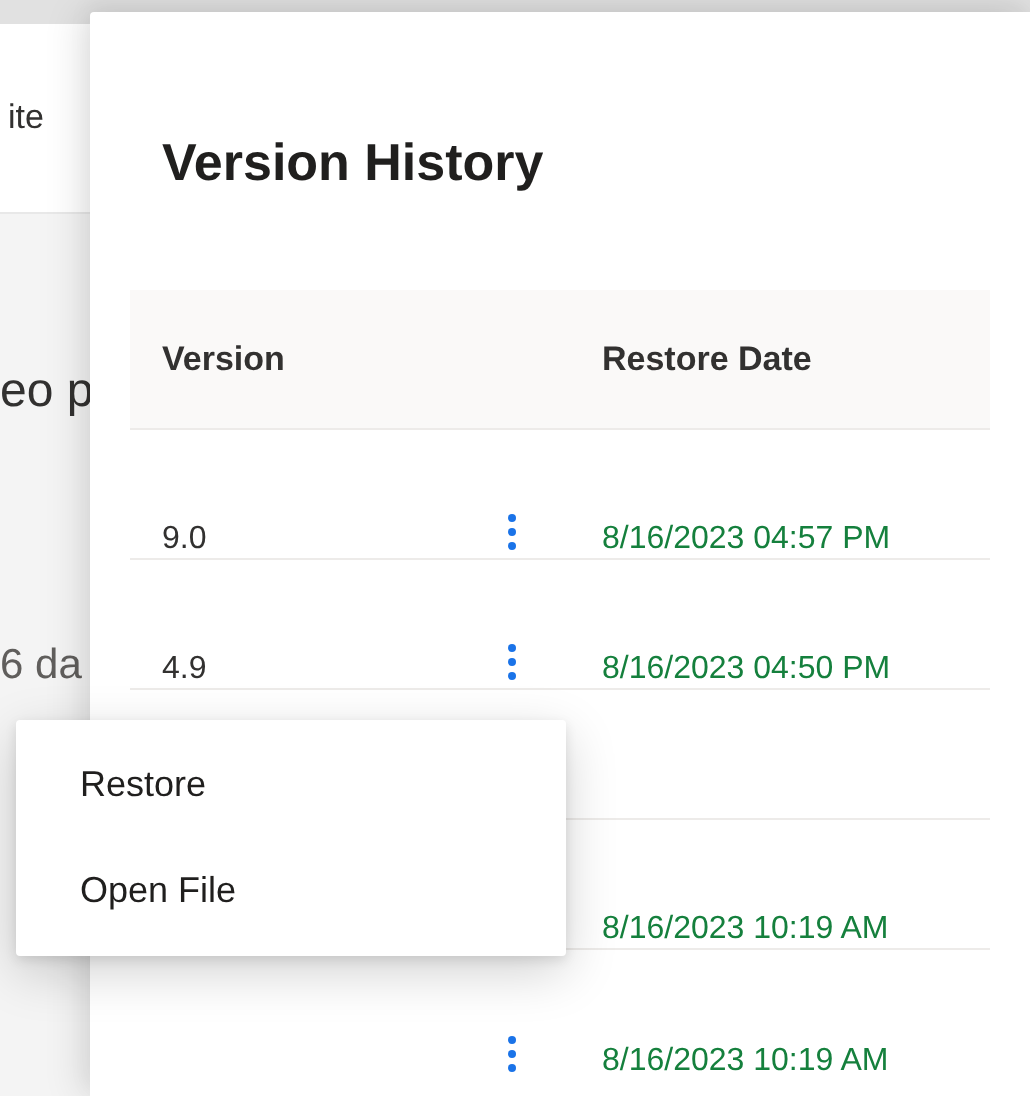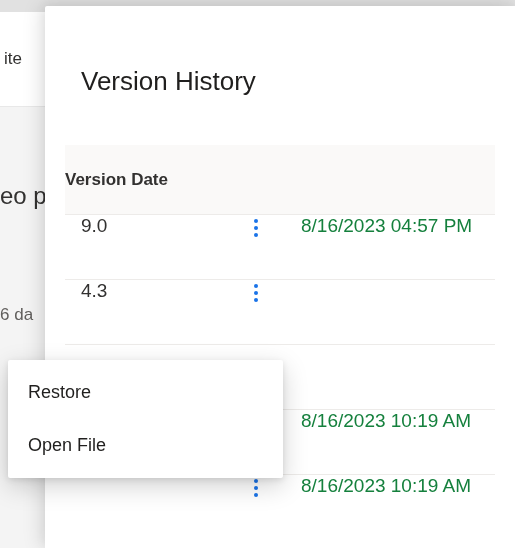--- a/index.html
+++ b/index.html
@@ -49,44 +49,44 @@
     position: absolute;
     top: 250px; left: 0;
     width: 45px; height: 30px;
     font-size: 17px;
     font-weight: 600;
     color: #323130;
     white-space: nowrap;
   }
   .bg-strip-4 {
     position: absolute;
-    top: 305px; left: 0;
+    top: 321px; left: 0;
     width: 31px; height: 30px;
-    font-size: 17px;
+    font-size: 21px;
     color: #605e5c;
     white-space: nowrap;
   }
 
   .panel {
     position: absolute;
     top: 6px;
     left: 45px;
     right: 0;
     bottom: 0;
     background: #fff;
     box-shadow: -6px 0 18px rgba(0,0,0,0.10), 0 -4px 12px rgba(0,0,0,0.06);
     border-top-left-radius: 2px;
     overflow: hidden;
   }
   .panel-inner {
     padding: 60px 20px 0 36px;
   }
   .panel-title {
     font-size: 26px;
-    font-weight: 400;
+    font-weight: 700;
     color: #201f1e;
     margin-bottom: 48px;
   }
   .table-wrap {
     margin-left: -16px;
   }
   .thead {
     display: flex;
     align-items: center;
     height: 70px;
@@ -99,24 +99,24 @@
     font-size: 17px;
     font-weight: 700;
   }
   .th-date {
     flex: 1;
     font-size: 17px;
     font-weight: 700;
   }
   .trow {
     display: flex;
-    align-items: flex-start;
+    align-items: flex-end;
     height: 65px;
     border-bottom: 1px solid #edebe9;
-    font-size: 19px;
+    font-size: 16px;
     color: #323130;
   }
   .td-version {
     width: 178px;
     padding-left: 16px;
   }
   .td-action {
     width: 58px;
     display: flex;
     align-items: center;
@@ -153,20 +153,21 @@
     box-shadow: 0 8px 26px rgba(0,0,0,0.18), 0 2px 6px rgba(0,0,0,0.10);
     border-radius: 2px;
     padding: 6px 0;
     z-index: 50;
   }
   .menu-item {
     padding: 16px 20px;
     font-size: 18px;
     color: #201f1e;
     cursor: pointer;
+    margin-left: 12px;
   }
 </style>
 </head>
 <body>
 
 <div class="viewport">
   <div class="bg-topbar"></div>
 
   <div class="bg-strip-1">
     <span>ite</span>
@@ -177,44 +178,46 @@
   <div class="bg-strip-4">
     <span>6 da</span>
   </div>
 
   <div class="panel">
     <div class="panel-inner">
       <h1 class="panel-title">Version History</h1>
 
       <div class="table-wrap">
         <div class="thead">
-          <div class="th-date">Version Date</div>
+          <div class="th-version">Version</div>
+          <div class="th-date">Restore Date</div>
         </div>
 
         <div class="trow">
           <div class="td-version">9.0</div>
           <div class="td-action">
             <div class="kebab">
               <span></span>
                 <span></span>
                 <span></span>
             </div>
           </div>
           <div class="td-date">8/16/2023 04:57 PM</div>
         </div>
 
         <div class="trow">
-          <div class="td-version">4.3</div>
+          <div class="td-version">4.9</div>
           <div class="td-action">
             <div class="kebab">
               <span></span>
                 <span></span>
                 <span></span>
             </div>
           </div>
+          <div class="td-date">8/16/2023 04:50 PM</div>
         </div>
 
         <div class="trow">
           <div class="td-version"></div>
           <div class="td-action">
             <div class="kebab" style="visibility:hidden">
               <span></span>
                 <span></span>
                 <span></span>
             </div>

